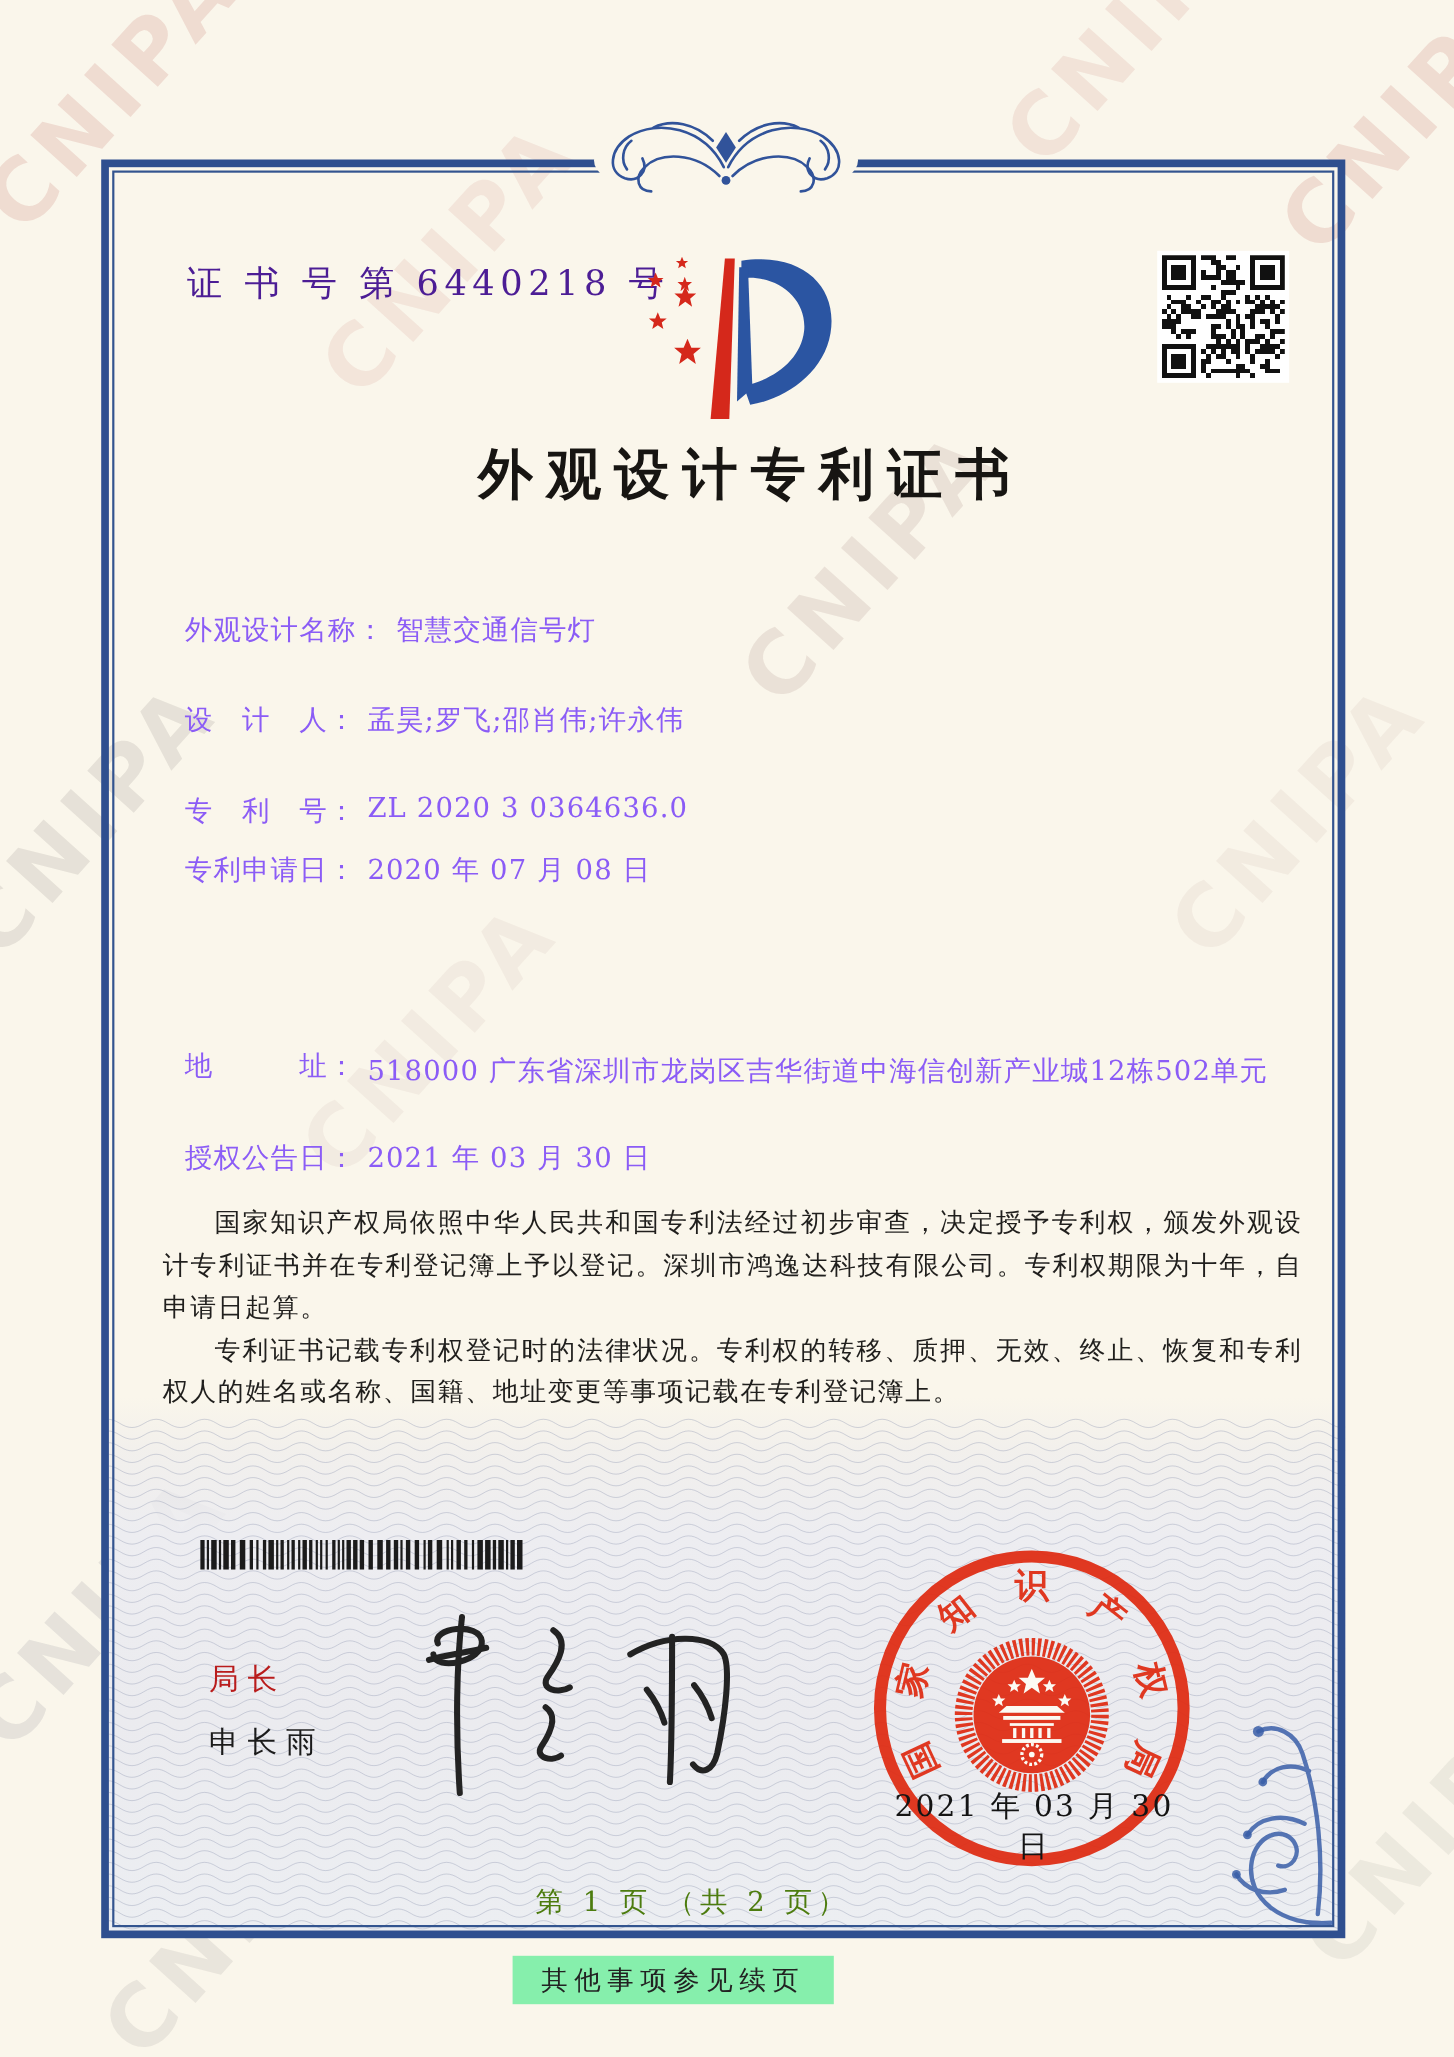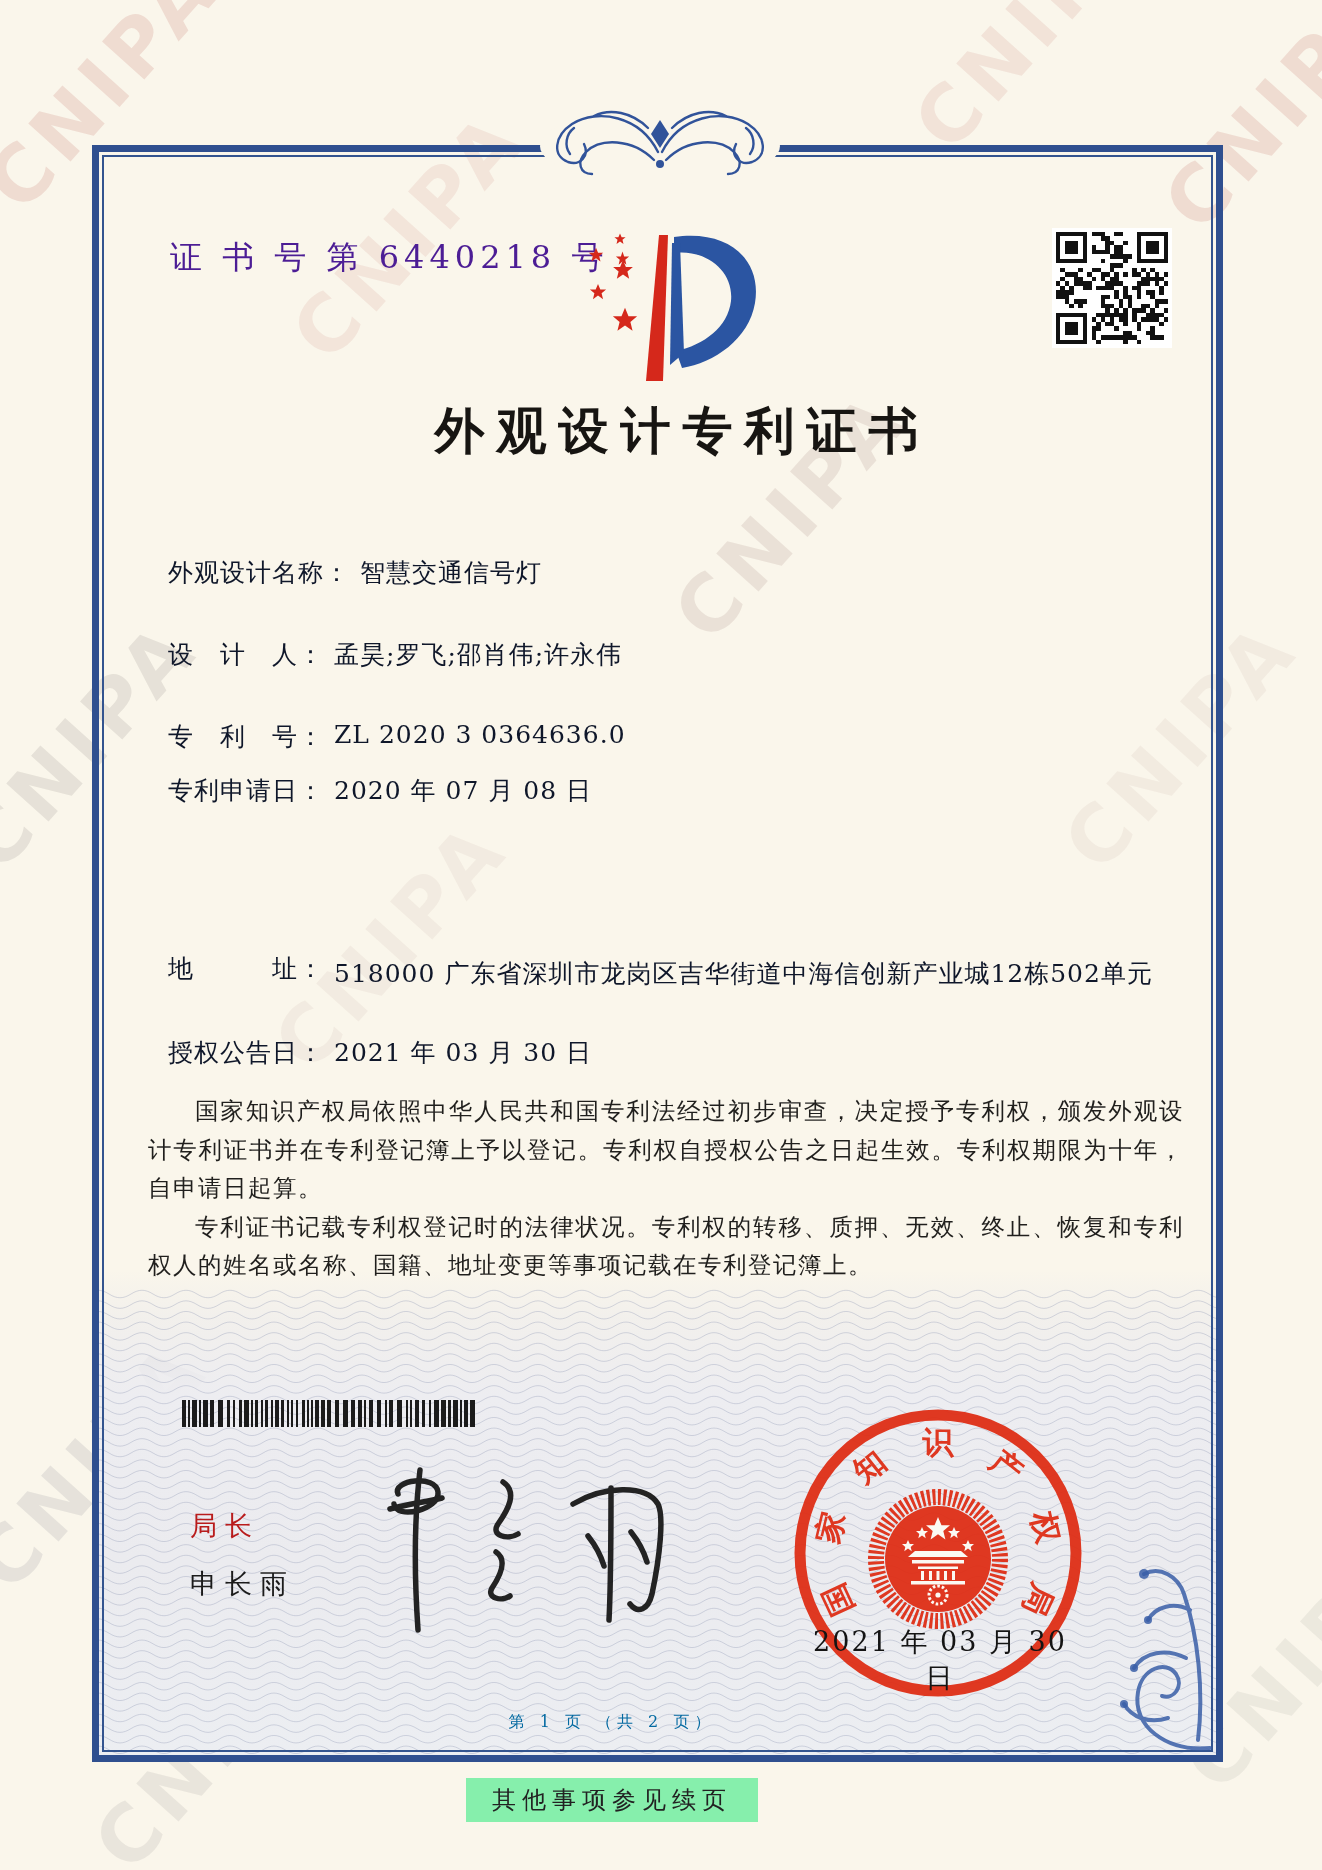--- a/index.html
+++ b/index.html
@@ -15,41 +15,41 @@
      background:linear-gradient(180deg, rgba(246,242,233,0) 0%, rgba(232,232,238,.45) 10%,
                 #ededf1 26%, #ebebef 60%, #eceef2 100%);}
   
   #frame{left:92px;top:145px;width:1117px;height:1603px;border:7px solid #2F4F8F;z-index:6;pointer-events:none;}
   #frame-inner{position:absolute;left:3px;top:3px;right:3px;bottom:3px;border:2px solid #33548F;}
   #cert-no{left:170px;top:236px;font-size:32px;letter-spacing:5px;color:#4c1d95;z-index:3;}
   #logo{left:562px;top:213px;z-index:3;}
   #qr{left:1052px;top:228px;width:112px;height:112px;background:#fff;padding:4px;z-index:3;}
   #title{left:92px;top:398px;width:1117px;text-align:center;font-size:50px;font-weight:bold;
          letter-spacing:12px;color:#171512;z-index:3;margin-left:32px;}
-  .field-row{position:absolute;left:168px;font-size:25px;color:#0f172a;letter-spacing:1px;
+  .field-row{position:absolute;left:168px;font-size:25px;color:#8b5cf6;letter-spacing:1px;
              display:flex;z-index:3;white-space:nowrap;}
   .field-row .lab{flex:none;}
   .field-row .val{margin-left:10px;}
   #row-address{white-space:normal;}
   #row-address .val{width:880px;line-height:43px;}
   #grant-no-pair{position:absolute;left:680px;top:0;display:flex;}
   #paras{left:148px;top:1092px;width:1036px;font-size:23.5px;line-height:38.5px;color:#201f1d;
          text-align:justify;letter-spacing:1.5px;z-index:3;}
   #paras p{margin:0;text-indent:2em;}
   #barcode{left:182px;top:1400px;z-index:3;}
   #director-label{left:190px;top:1508px;font-family:"DejaVu Sans","Liberation Sans",sans-serif;
         font-size:27px;letter-spacing:8px;color:#b91c1c;z-index:3;}
   #director-name{left:190px;top:1566px;font-family:Liberation Mono, monospace;
         font-size:27px;letter-spacing:8px;color:#1b1b1b;z-index:3;}
   #signature{left:368px;top:1452px;z-index:3;}
   #seal{left:788px;top:1403px;z-index:4;}
   #seal-date{left:800px;top:1624px;width:280px;text-align:center;font-size:27px;
         letter-spacing:2px;color:#141414;z-index:5;}
-  #page-info{left:92px;top:1712px;width:1040px;text-align:center;font-size:16px;
-        letter-spacing:5px;color:#0369a1;z-index:3;}
+  #page-info{left:92px;top:1712px;width:1040px;text-align:center;font-size:25px;
+        letter-spacing:5px;color:#4d7c0f;z-index:3;padding-left:18px;}
   #continuation{left:92px;top:1778px;width:1040px;text-align:center;z-index:3;}
   #continuation span{display:inline-block;background:#86efac;padding:6px 26px;
         font-size:24px;letter-spacing:6px;color:#222;}
   #top-ornament{left:528px;top:94px;z-index:7;}
   #corner-ornament{left:1048px;top:1540px;z-index:6;}
 </style>
 </head>
 <body>
 
 <div id="page">
@@ -362,21 +362,21 @@
   <div class="field-row" id="row-address" style="top:952px">
     <span class="lab">地　　　址：</span>
     <span class="val">518000 广东省深圳市龙岗区吉华街道中海信创新产业城12栋502单元</span>
   </div>
   <div class="field-row" style="top:1036px;width:1040px">
     <span class="lab">授权公告日：</span>
     <span class="val">2021 年 03 月 30 日</span>
   </div>
 
   <div id="paras" class="abs">
-    <p>国家知识产权局依照中华人民共和国专利法经过初步审查，决定授予专利权，颁发外观设计专利证书并在专利登记簿上予以登记。专利权自授权公告之日起生效。专利权期限为十年，自申请日起算。</p>
+    <p>国家知识产权局依照中华人民共和国专利法经过初步审查，决定授予专利权，颁发外观设计专利证书并在专利登记簿上予以登记。深圳市鸿逸达科技有限公司。专利权期限为十年，自申请日起算。</p>
     <p>专利证书记载专利权登记时的法律状况。专利权的转移、质押、无效、终止、恢复和专利权人的姓名或名称、国籍、地址变更等事项记载在专利登记簿上。</p>
   </div>
 
   <svg id="barcode" class="abs" width="296" height="27">
       <rect x="0" y="0" width="4" height="27" fill="#1b1b1b"></rect>
       <rect x="6" y="0" width="2" height="27" fill="#1b1b1b"></rect>
       <rect x="10" y="0" width="5" height="27" fill="#1b1b1b"></rect>
       <rect x="17" y="0" width="2" height="27" fill="#1b1b1b"></rect>
       <rect x="21" y="0" width="5" height="27" fill="#1b1b1b"></rect>
       <rect x="28" y="0" width="4" height="27" fill="#1b1b1b"></rect>

